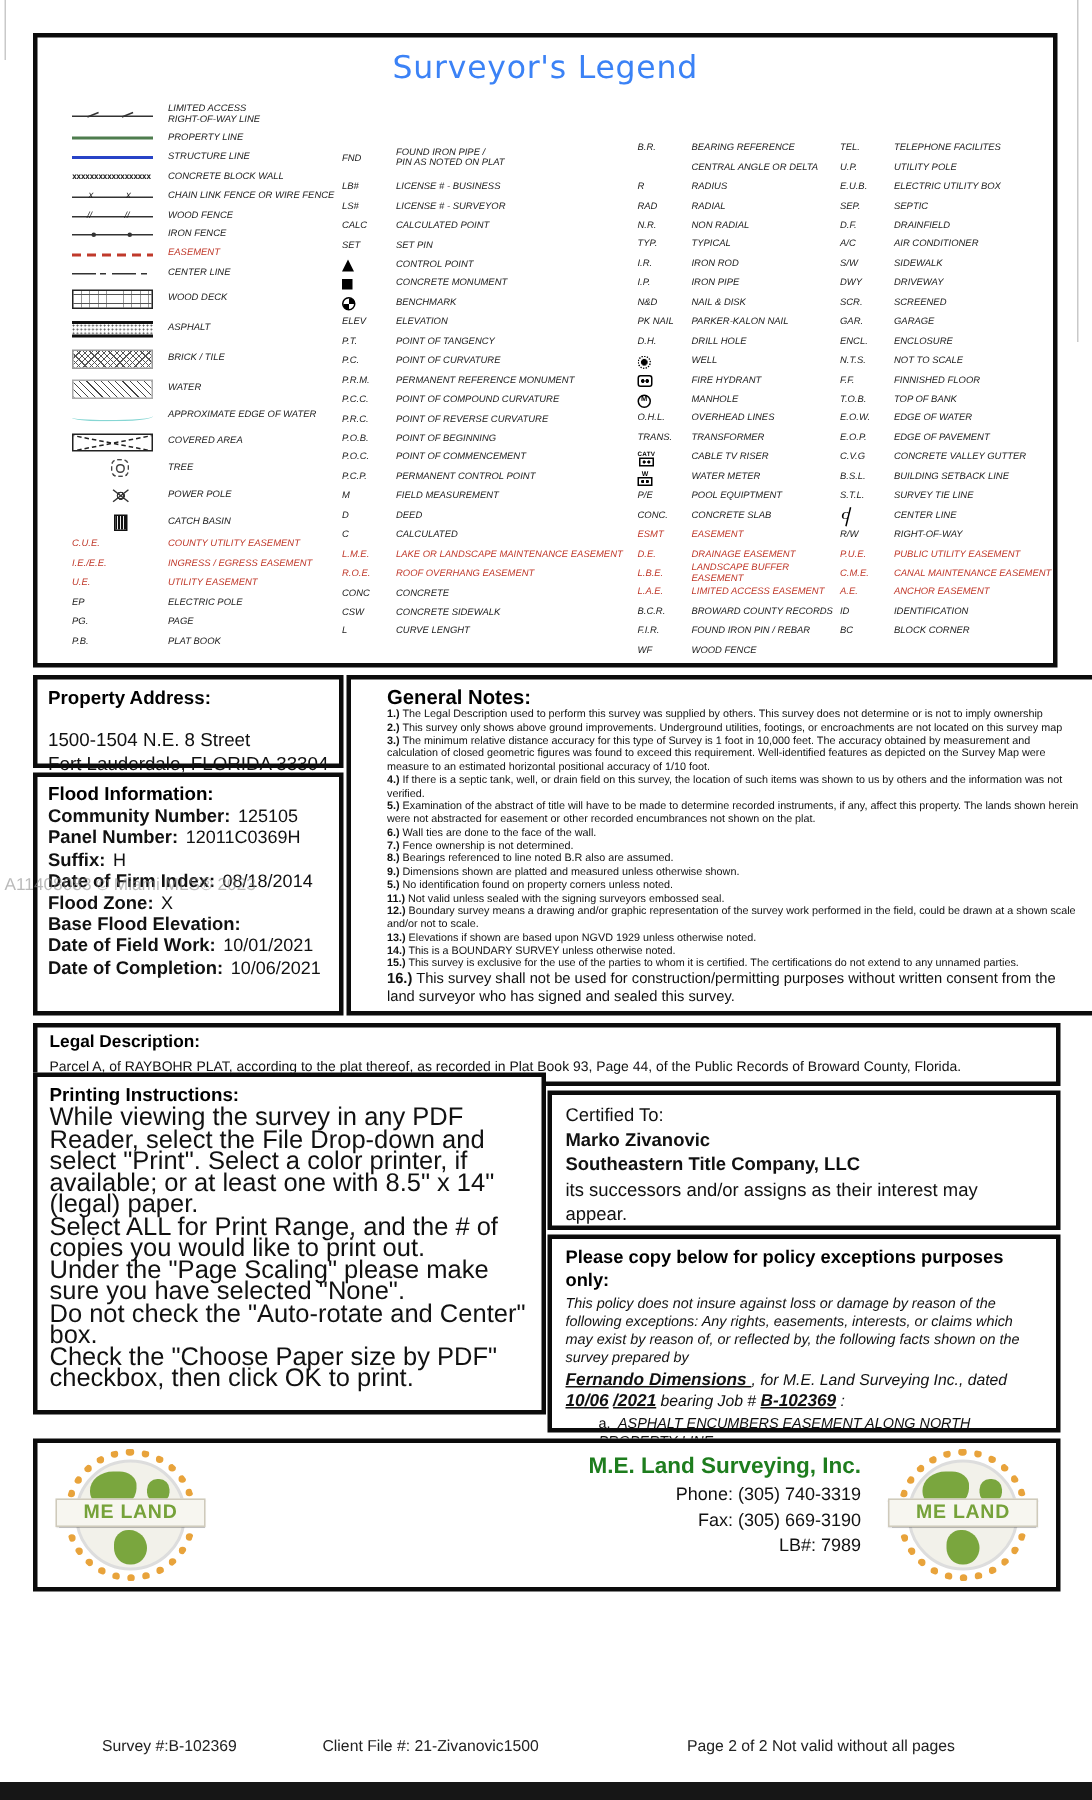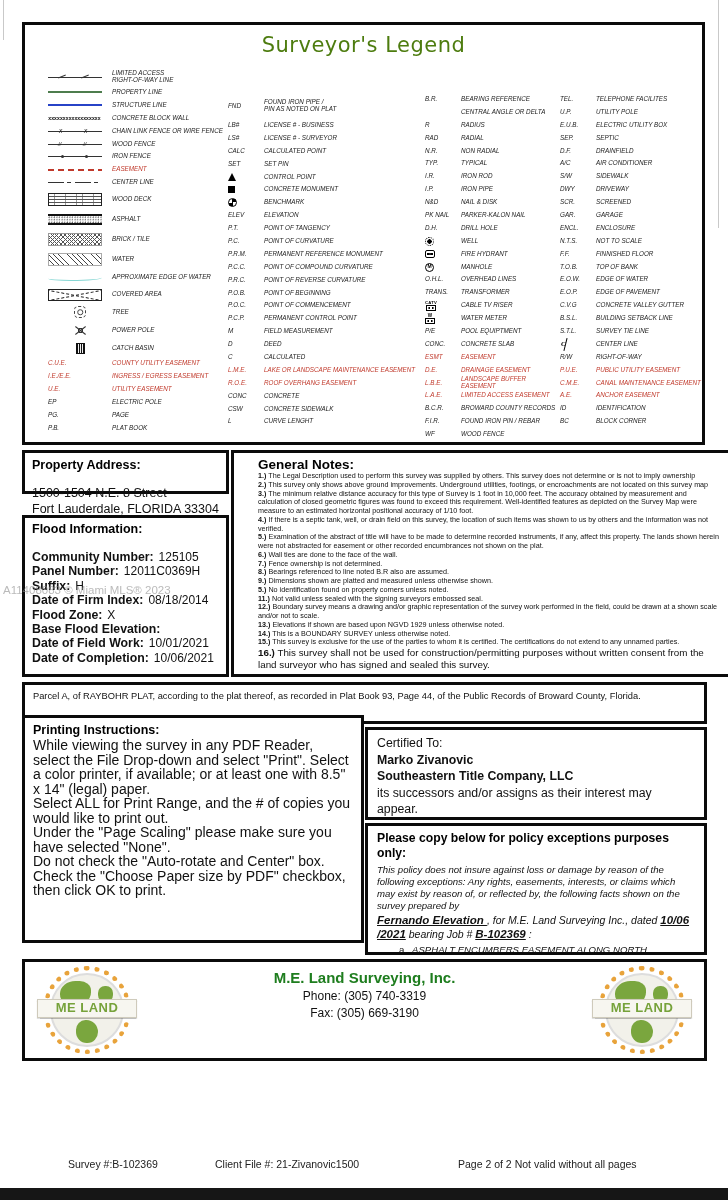--- a/index.html
+++ b/index.html
@@ -2,21 +2,21 @@
 <html><head>
 <meta charset="utf-8">
 <style>
   html,body{margin:0;padding:0;background:#fff;}
   body{width:728px;height:1200px;position:relative;font-family:"Liberation Sans",sans-serif;color:#111;overflow:hidden;}
   .box{position:absolute;border:3px solid #0b0b0b;background:#fff;box-sizing:border-box;}
 
   
   #legend-box{left:22px;top:22px;width:683px;height:423px;}
   .legend-title{position:absolute;left:0;right:0;top:8px;text-align:center;
-    font:400 21px/24px "DejaVu Sans",sans-serif;color:#4d7c0f;letter-spacing:.5px;}
+    font:400 21px/24px "DejaVu Sans",sans-serif;color:#3b82f6;letter-spacing:.5px;}
   .lcol{position:absolute;}
   #legend-col-a{left:23px;top:43px;width:190px;}
   #legend-col-b{left:203px;top:68px;width:196px;}
   #legend-col-c{left:400px;top:68px;width:134px;}
   #legend-col-d{left:535px;top:68px;width:145px;}
   .lrow{height:12.9px;display:flex;align-items:center;}
   .lrow.h17{height:17px}.lrow.h18{height:18px}.lrow.h20{height:20px}.lrow.h26{height:26px}
   .sym-slot{width:64px;flex:none;display:flex;align-items:center;}
   .abbr-slot{width:36px;flex:none;display:flex;align-items:center;}
   .lab{font:italic 6.3px/6.9px "Liberation Sans",sans-serif;color:#222;white-space:pre-line;}
@@ -84,55 +84,55 @@
   .i-catv::before{content:"CATV";font:700 4.2px/4.6px "Liberation Sans",sans-serif;color:#000;letter-spacing:.2px;}
   .i-water-meter::before{content:"W";font:700 4.6px/5px "Liberation Sans",sans-serif;color:#000;}
   .i-catv::after,.i-water-meter::after{content:"";width:10px;height:5.5px;border:1px solid #000;box-sizing:border-box;
     background:radial-gradient(circle at 30% 50%,#000 .9px,transparent 1.2px),
                radial-gradient(circle at 70% 50%,#000 .9px,transparent 1.2px);}
   .i-centerline{width:9px;height:11px;position:relative;}
   .i-centerline::before{content:"C";position:absolute;left:1px;top:0;font:italic 700 7px/11px "Liberation Serif",serif;color:#000;}
   .i-centerline::after{content:"";position:absolute;left:4.5px;top:-1px;bottom:-1px;width:1px;background:#000;transform:rotate(14deg);}
 
   
-  #property-box{left:22px;top:450px;width:207px;height:44px;padding:5px 7px;}
+  #property-box{left:22px;top:450px;width:207px;height:62px;padding:5px 7px;}
   #flood-box{left:22px;top:515px;width:207px;height:162px;padding:4px 7px;}
   #notes-box{left:231px;top:450px;width:515px;height:227px;padding:4px 24px;}
   #legal-box{left:22px;top:682px;width:685px;height:42px;padding:3px 8px;}
   #printing-box{left:22px;top:715px;width:342px;height:228px;padding:5px 8px;}
   #certified-box{left:365px;top:727px;width:342px;height:93px;padding:5px 9px;}
   #policy-box{left:365px;top:823px;width:342px;height:132px;padding:5px 9px;}
   #company-box{left:22px;top:959px;width:685px;height:102px;}
 
   .sec-title{font-weight:700;font-size:12.5px;line-height:15px;color:#000;}
   .addr-line{font-size:12.5px;line-height:15px;margin-top:1px;}
   #property-box .addr-block{margin-top:13px;}
   .frow{font-size:12px;line-height:14.4px;white-space:nowrap;}
   .frow .flabel{font-weight:700;font-size:12.3px;}
   .frow .fvalue{margin-left:5px;}
-  #flood-rows{margin-top:13px;}
+  #flood-rows{}
   #notes-box .sec-title{font-size:13.5px;}
   .note{font-size:7.2px;line-height:8.75px;color:#111;}
   .note b{font-weight:700;}
   .note.big{font-size:9.8px;line-height:12.2px;}
   #legal-box .sec-title{font-size:11.5px;}
   .legal-text{font-size:9.3px;line-height:12px;margin-top:2px;}
   #printing-box .sec-title{font-size:12.5px;}
-  .print-par{font-size:14px;line-height:14.5px;}
+  .print-par{font-size:17px;line-height:14.5px;}
   .cert-line{font-size:12.3px;line-height:16.5px;}
   .cert-line.b{font-weight:700;}
   #policy-box .sec-title{font-size:12.2px;line-height:15px;}
   .policy-body{font:italic 9.6px/12px "Liberation Sans",sans-serif;margin-top:3px;}
   .policy-sign{font:italic 10.5px/14px "Liberation Sans",sans-serif;margin-top:1px;}
   .policy-sign .u{text-decoration:underline;font-size:11.5px;font-weight:700;}
   .policy-exc{font:italic 9.6px/12px "Liberation Sans",sans-serif;margin-top:3px;padding-left:22px;}
   .policy-exc .marker{padding-right:5px;font-style:normal;}
 
   
-  #company-center{position:absolute;left:130px;right:130px;top:7px;text-align:center;}
+  #company-center{position:absolute;left:130px;right:130px;top:7px;text-align:right;}
   .company-name{font-weight:700;font-size:15px;line-height:18px;color:#1e7d1e;}
   .company-line{font-size:12px;line-height:16.2px;color:#111;margin-top:1px;}
   .logo{position:absolute;width:88px;height:88px;top:4px;}
   #logo-left{left:18px;} #logo-right{right:18px;}
   .logo-ring{position:absolute;inset:0;border-radius:50%;border:5px dotted #e8a33b;box-sizing:border-box;}
   .logo-inner{position:absolute;inset:7px;border-radius:50%;background:#f2f1ea;border:2px solid #ddd;overflow:hidden;box-sizing:border-box;}
   .logo-inner::before{content:"";position:absolute;left:12%;top:9%;width:44%;height:36%;background:#7aa63e;border-radius:55% 40% 60% 50%;}
   .logo-inner::after{content:"";position:absolute;right:13%;top:16%;width:22%;height:22%;background:#7aa63e;border-radius:45%;}
   .logo .blob{position:absolute;left:37%;bottom:13%;width:25%;height:26%;background:#7aa63e;border-radius:45% 55% 50% 50%;}
   .logo-ribbon{position:absolute;left:-6px;right:-6px;top:50%;transform:translateY(-58%);height:17px;
@@ -818,20 +818,21 @@
       <div class="note"><b>11.)</b> Not valid unless sealed with the signing surveyors embossed seal.</div>
       <div class="note"><b>12.)</b> Boundary survey means a drawing and/or graphic representation of the survey work performed in the field, could be drawn at a shown scale and/or not to scale.</div>
       <div class="note"><b>13.)</b> Elevations if shown are based upon NGVD 1929 unless otherwise noted.</div>
       <div class="note"><b>14.)</b> This is a BOUNDARY SURVEY unless otherwise noted.</div>
       <div class="note"><b>15.)</b> This survey is exclusive for the use of the parties to whom it is certified. The certifications do not extend to any unnamed parties.</div>
       <div class="note big"><b>16.)</b> This survey shall not be used for construction/permitting purposes without written consent from the land surveyor who has signed and sealed this survey.</div>
     </div>
 </div>
 
 <div class="box" id="legal-box">
+  <div class="sec-title">Legal Description:</div>
   <div class="legal-text">Parcel A, of RAYBOHR PLAT, according to the plat thereof, as recorded in Plat Book 93, Page 44, of the Public Records of Broward County, Florida.</div>
 </div>
 
 <div class="box" id="printing-box">
   <div class="sec-title">Printing Instructions:</div>
   <div id="printing-body">
       <div class="print-par">While viewing the survey in any PDF Reader, select the File Drop-down and select "Print". Select a color printer, if available; or at least one with 8.5" x 14" (legal) paper.</div>
       <div class="print-par">Select ALL for Print Range, and the # of copies you would like to print out.</div>
       <div class="print-par">Under the "Page Scaling" please make sure you have selected "None".</div>
       <div class="print-par">Do not check the "Auto-rotate and Center" box.</div>
@@ -842,37 +843,38 @@
 <div class="box" id="certified-box">
   <div class="cert-line">Certified To:</div>
   <div class="cert-line b">Marko Zivanovic</div>
   <div class="cert-line b">Southeastern Title Company, LLC</div>
   <div class="cert-line">its successors and/or assigns as their interest may appear.</div>
 </div>
 
 <div class="box" id="policy-box">
   <div class="sec-title">Please copy below for policy exceptions purposes only:</div>
   <div class="policy-body">This policy does not insure against loss or damage by reason of the following exceptions: Any rights, easements, interests, or claims which may exist by reason of, or reflected by, the following facts shown on the survey prepared by</div>
-  <div class="policy-sign" id="policy-sign"><span class="u">  Fernando Elevation  </span><span> , for M.E. Land Surveying Inc., dated  </span><span class="u">10/06</span><span> </span><span class="u">/2021</span><span>  bearing Job # </span><span class="u">B-102369</span><span>  :</span></div>
+  <div class="policy-sign" id="policy-sign"><span class="u">  Fernando Dimensions  </span><span> , for M.E. Land Surveying Inc., dated  </span><span class="u">10/06</span><span> </span><span class="u">/2021</span><span>  bearing Job # </span><span class="u">B-102369</span><span>  :</span></div>
   <div class="policy-exc">
     <span class="marker">a.</span><span>ASPHALT ENCUMBERS EASEMENT ALONG NORTH PROPERTY LINE.</span>
   </div>
 </div>
 
 <div class="box" id="company-box">
   <div class="logo" id="logo-left">
     <div class="logo-ring"></div>
     <div class="logo-inner"></div>
     <div class="blob"></div>
     <div class="logo-ribbon">ME LAND</div>
   </div>
   <div id="company-center">
     <div class="company-name">M.E. Land Surveying, Inc.</div>
     <div class="company-line">Phone: (305) 740-3319</div>
     <div class="company-line">Fax: (305) 669-3190</div>
+    <div class="company-line">LB#: 7989</div>
   </div>
   <div class="logo" id="logo-right">
     <div class="logo-ring"></div>
     <div class="logo-inner"></div>
     <div class="blob"></div>
     <div class="logo-ribbon">ME LAND</div>
   </div>
 </div>
 
 <div id="watermark">A11408083 © Miami MLS® 2023</div>

